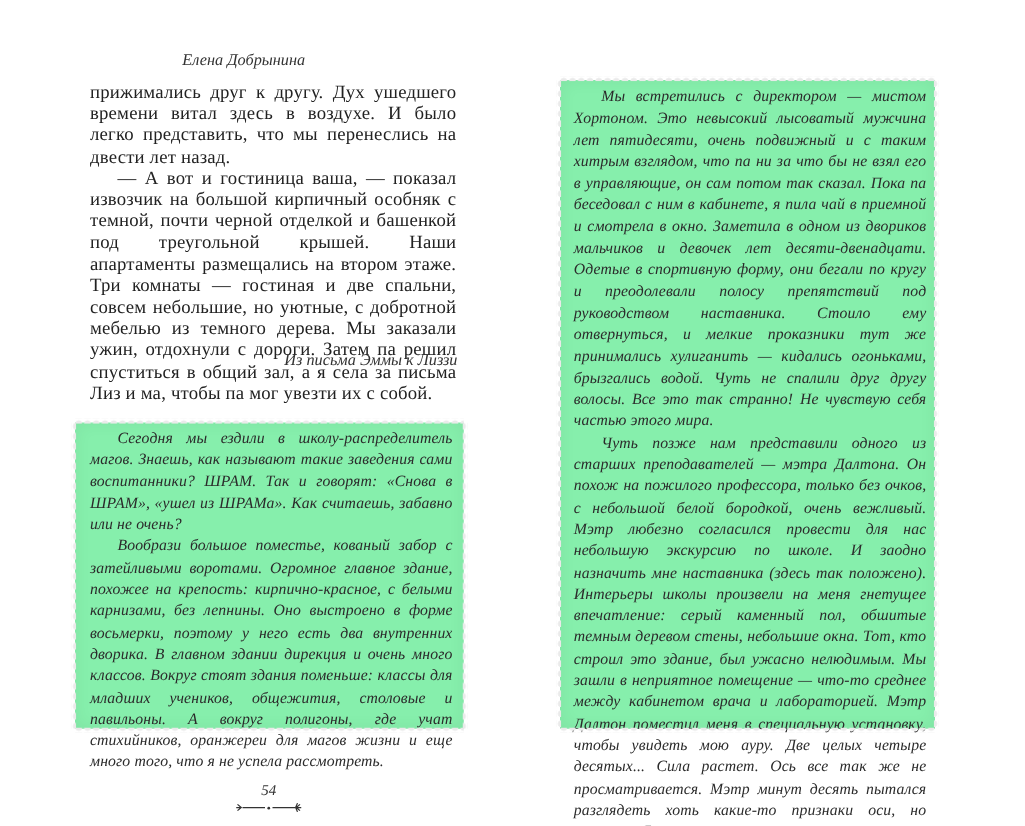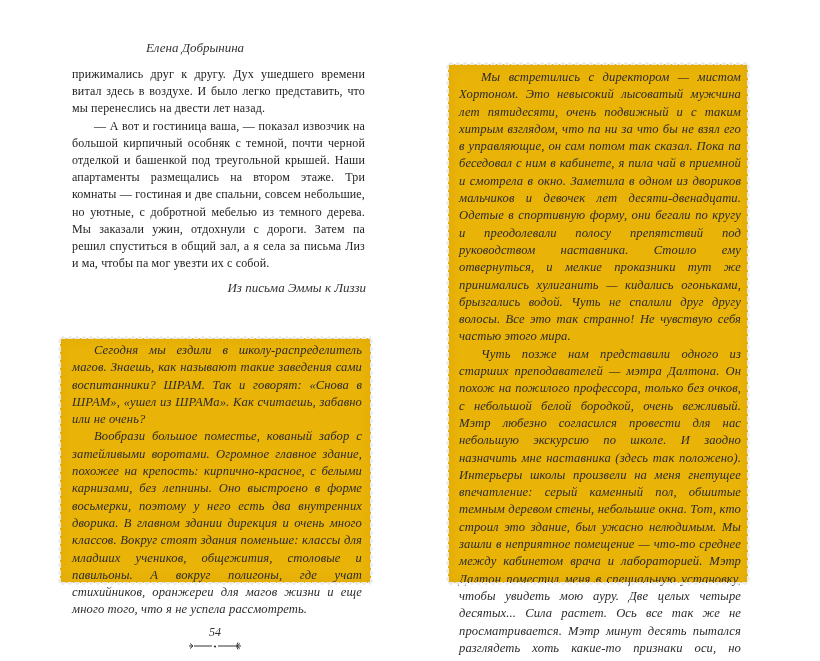--- a/index.html
+++ b/index.html
@@ -11,33 +11,33 @@
   .page.left { left:0; width:410px; }
   .page.right { left:410px; width:410px; }
   .running-head {
     position:absolute; top:40px; width:100%; text-align:center;
     font-family:"Liberation Serif", serif; font-style:italic; font-size:13px; color:#333;
   }
   .page.left .running-head { left:-10px; }
   .page.right .running-head { left:-5px; }
   .body-text {
     position:absolute; left:72px; top:66px; width:293px;
-    font-family:"Liberation Serif", serif; font-size:12px; line-height:17.2px; color:#222;
+    font-family:"Liberation Serif", serif; font-size:15px; line-height:17.2px; color:#222;
     text-align:justify; letter-spacing:0.15px;
   }
   .body-text p { margin:0; }
   .body-text p.indent { text-indent:22px; }
   .signature {
     position:absolute; right:40px; top:264px; text-align:right;
     font-family:"Liberation Serif", serif; font-style:italic; font-size:13px; line-height:19px; color:#333;
     width:300px; padding-right:4px;margin-top:14px;
   }
   .signature .line2 { margin-right:-6px; }
   .letter-box {
-    position:absolute; background:#eab308;
+    position:absolute; background:#86efac;
     box-shadow: inset 0 0 14px rgba(0,0,0,0.06);
   }
   .letter-box::before, .letter-box::after {
     content:""; position:absolute; left:0; right:0; height:4px;
     background:
       radial-gradient(circle at 3px 4px, #eaeaea 2.5px, transparent 3px) repeat-x;
     background-size:7px 4px;
   }
   .letter-box::before { top:-3px; }
   .letter-box::after { bottom:-3px; transform:scaleY(-1); }

